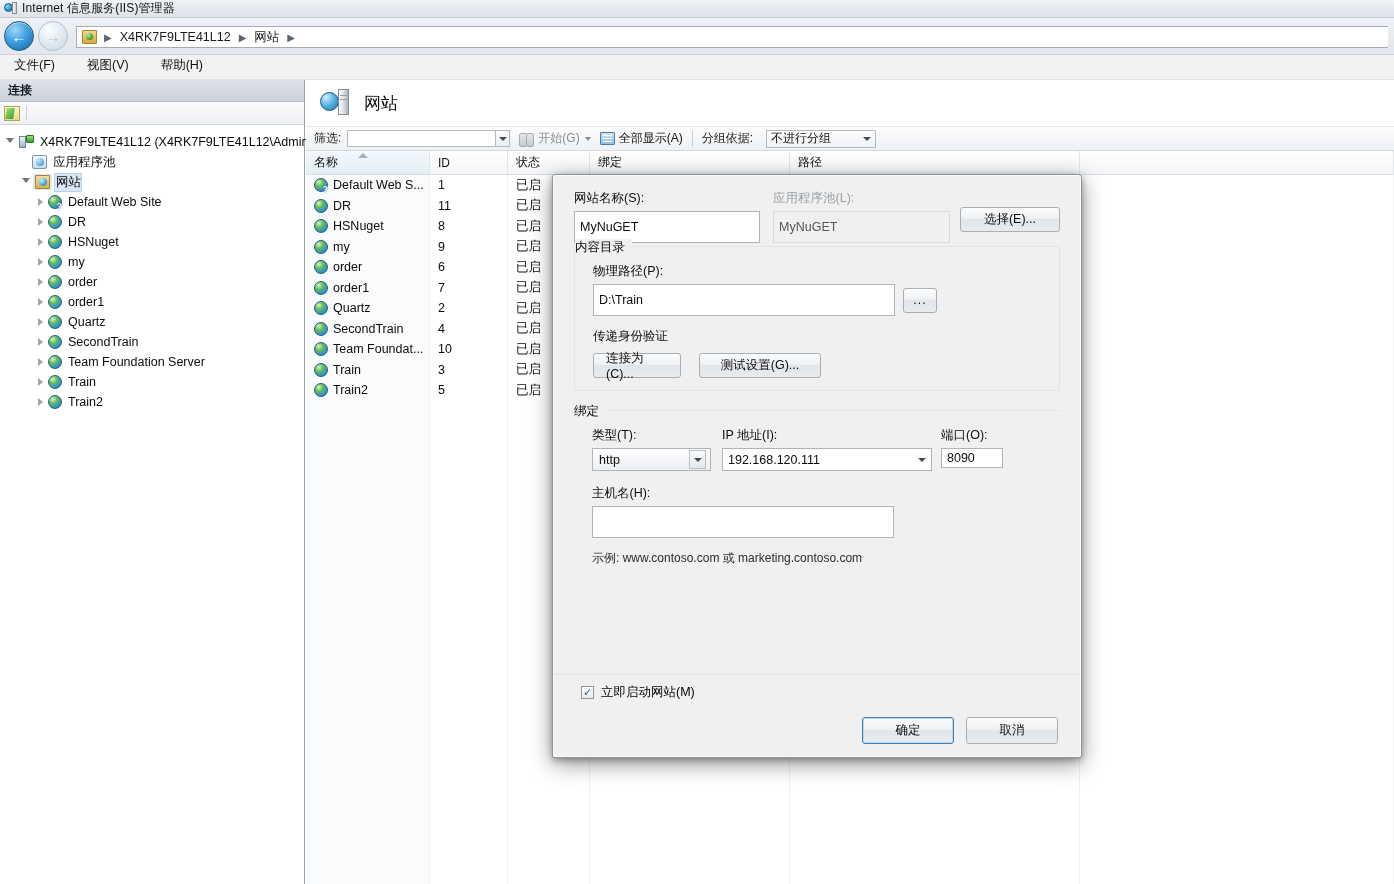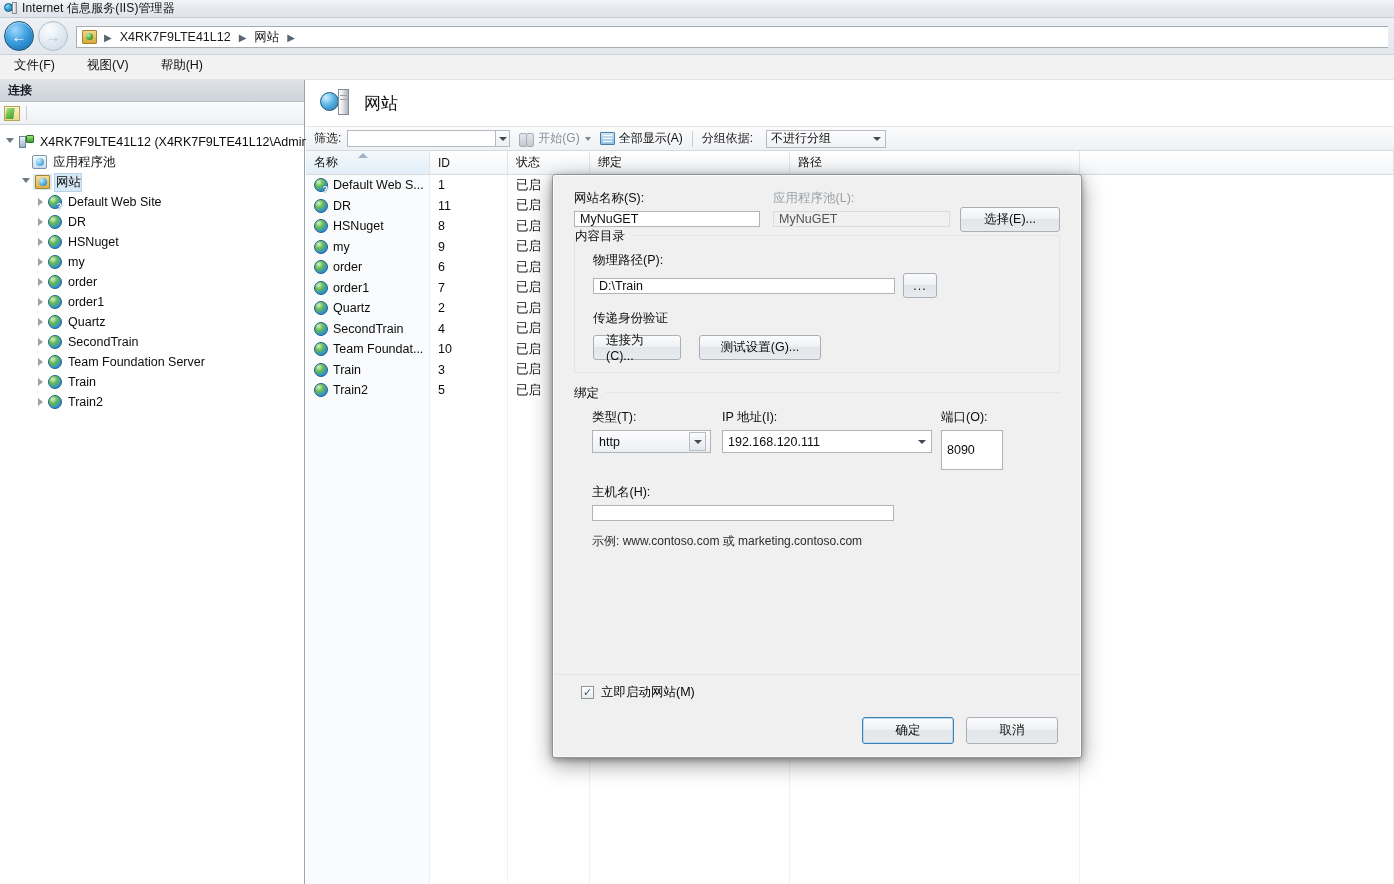--- a/index.html
+++ b/index.html
@@ -193,21 +193,21 @@
   .ico-bino:before,.ico-bino:after{content:"";position:absolute;top:0;width:6px;height:12px;
     border:1px solid #4a5560;background:linear-gradient(to bottom,#cdd4db,#8f99a3);border-radius:2px;}
   .ico-bino:before{left:0;} .ico-bino:after{right:0;}
   .ico-showall{ width:15px;height:13px;position:relative;
     background:linear-gradient(to bottom,#cfe6f7,#8dc0e4); border:1px solid #4d7fa5; border-radius:1px;}
   .ico-showall:after{content:"";position:absolute;left:2px;top:2px;right:2px;bottom:2px;
     background:repeating-linear-gradient(to bottom,#fff 0 1px,transparent 1px 3px);}
   .f-smallcaret{ margin-left:5px; width:0;height:0;border-left:3px solid transparent;border-right:3px solid transparent;border-top:4px solid #808890;}
   .f-vsep{ width:1px;height:16px;background:#c9ced5; margin:0 9px;}
   .group-select{
-    margin-left:7px; width:120px;height:18px; background:linear-gradient(to bottom,#fdfdfd,#f0f2f5);
+    margin-left:7px; width:110px;height:18px; background:linear-gradient(to bottom,#fdfdfd,#f0f2f5);
     border:1px solid #b4bac1; display:flex;align-items:center;justify-content:space-between;
     padding:0 4px; font-size:12px;
   }
   .group-select .gs-val{ color:#111; }
 
   
   .listhead {
     height:24px; display:flex; border-bottom:1px solid #d8dce1;
     background:linear-gradient(to bottom,#ffffff,#f3f5f7);
   }
@@ -252,21 +252,21 @@
   .dbtn.help{ font-style:italic; font-weight:bold; color:#4a6b8a; }
   .dbtn.close{
     width:44px; background:linear-gradient(to bottom,#e05a52 0%, #c1322b 55%, #a8221c 100%);
     border:1px solid #8f1c18; color:#fff; font-weight:bold; font-size:12px;
   }
   .dlg-body{ padding:14px 20px 0 20px; }
 
   .fld-label{ font-size:12.5px; color:#0d0d0d; margin-bottom:4px; }
   .fld-label.dim{ color:#9aa0a6; }
   .txtbox{
-    height:16px; background:#fff; border:1px solid #aeb4ba;
+    height:32px; background:#fff; border:1px solid #aeb4ba;
     display:flex; align-items:center; padding:0 5px; font-size:12.5px; color:#0d0d0d;
   }
   .txtbox.readonly{ background:#f0f0f0; border-color:#d9dcdf; color:#555; }
   .txtbox.empty{ color:#999; }
   .btn{
     height:25px; min-width:62px; padding:0 12px;
     background:linear-gradient(to bottom,#fbfcfd 0%, #eff1f3 45%, #e2e5e9 50%, #e9ecee 100%);
     border:1px solid #a9afb6; border-radius:3px;
     display:flex;align-items:center;justify-content:center;
     font-size:12.5px; color:#0d0d0d; cursor:default;
@@ -916,21 +916,21 @@
             <div style="width:210px;">
               <div class="fld-label">IP 地址(I):</div>
               <div class="combo-white">
                 <span>192.168.120.111</span>
                 <span class="caret"></span>
               </div>
             </div>
             <div style="width:9px;"></div>
             <div style="width:62px;">
               <div class="fld-label">端口(O):</div>
-              <div class="txtbox" style="height:40px;">8090</div>
+              <div class="txtbox" style="height:20px;">8090</div>
             </div>
           </div>
 
           <div class="fld-label" style="margin-top:14px;">主机名(H):</div>
           <div class="txtbox empty" style="width:302px;"></div>
           <div class="hint" style="margin-top:12px;">示例: www.contoso.com 或 marketing.contoso.com</div>
         </div>
       </div>
     </div>
 

